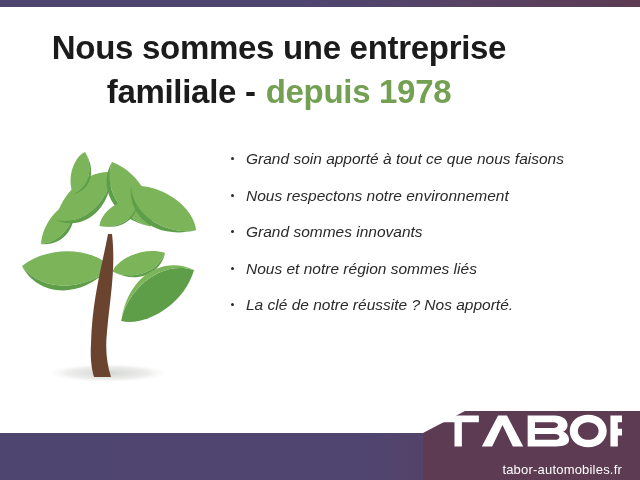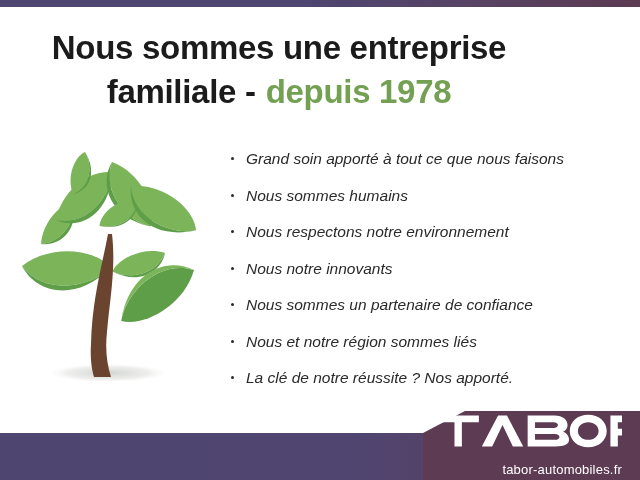--- a/index.html
+++ b/index.html
@@ -168,24 +168,22 @@
     <path d="M0,0 C20,-30 64,-39 85,-26 C73,-2 32,22 0,0 Z" fill="#5f9e48"></path>
     <path d="M0,0 C22,22 63,18 85,-26 C73,-2 32,22 0,0 Z" fill="#7cb45a"></path>
   </g>
 
   <path d="M100,86 C94,118 84,152 83,196 C82,212 84,222 86,229
            L103,229 C99,216 97,202 99,184 C102,150 108,120 104,86 Z" fill="#6b4430"></path>
 </svg>
 
 <ul id="bullet-list">
   <li>Grand soin apporté à tout ce que nous faisons</li>
-  <li>Nous sommes humains</li>
   <li>Nous respectons notre environnement</li>
-  <li>Nous notre innovants</li>
-  <li>Nous sommes un partenaire de confiance</li>
+  <li>Grand sommes innovants</li>
   <li>Nous et notre région sommes liés</li>
   <li>La clé de notre réussite ? Nos apporté.</li>
 </ul>
 
 <div id="footer-bar-left"></div>
 
 <svg id="footer-block-right" viewBox="0 0 640 75" preserveAspectRatio="none">
   <polygon points="465,6 640,6 640,75 423,75 423,28" fill="#5d3b52"></polygon>
 </svg>
 

